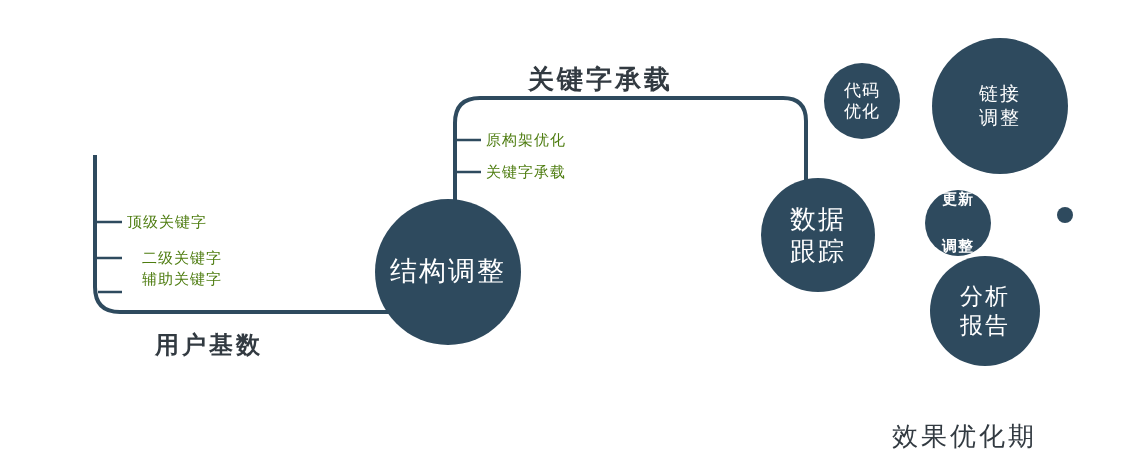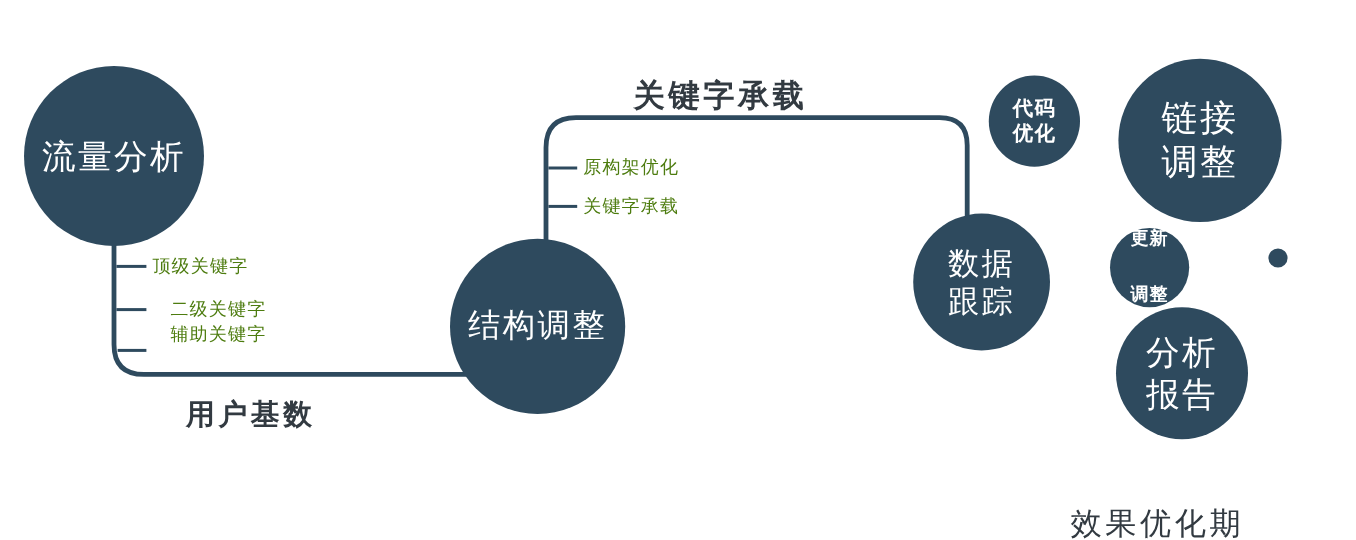--- a/index.html
+++ b/index.html
@@ -43,24 +43,24 @@
     flex-direction: column;
     align-items: center;
     justify-content: center;
     text-align: center;
     letter-spacing: 2px;
     line-height: 1.25;
   }
   .n-traffic  { left: 20px;  top: 55px;  width: 150px; height: 150px; font-size: 28px; }
   .n-structure{ left: 375px; top: 199px; width: 146px; height: 146px; font-size: 27px; text-align: center; }
   .n-tracking { left: 761px; top: 178px; width: 114px; height: 114px; font-size: 26px; }
-  .n-code     { left: 824px; top: 63px;  width: 76px;  height: 76px;  font-size: 17px; letter-spacing: 1px; font-weight: bold; }
-  .n-link     { left: 932px; top: 49px;  width: 136px; height: 136px; font-size: 30px; }
+  .n-code     { left: 824px; top: 63px;  width: 76px;  height: 76px;  font-size: 17px; letter-spacing: 1px; }
+  .n-link     { left: 932px; top: 38px;  width: 136px; height: 136px; font-size: 19px; }
   .n-update   { left: 925px; top: 190px; width: 66px;  height: 66px;  font-size: 15px; font-weight: 700; letter-spacing: 1px; gap: 28px; }
-  .n-report   { left: 930px; top: 256px; width: 110px; height: 110px; font-size: 28px; }
+  .n-report   { left: 930px; top: 256px; width: 110px; height: 110px; font-size: 23px; }
   .dot {
     position: absolute;
     left: 1057px; top: 207px;
     width: 16px; height: 16px;
     border-radius: 50%;
     background: #2e4a5e;
   }
   .blabel {
     position: absolute;
     transform: translateY(-50%);
@@ -102,23 +102,20 @@
   <svg class="wires" width="1130" height="450" viewBox="0 0 1130 450" aria-hidden="true">
     <path class="main" d="M95 155 L95 287 Q95 312 120 312 L410 312"></path>
     <path class="tick" d="M97 222 H122"></path>
     <path class="tick" d="M97 258 H122"></path>
     <path class="tick" d="M98 292 H122"></path>
     <path class="main" d="M455 220 L455 123 Q455 98 480 98 L783 98 Q806 98 806 121 L806 200"></path>
     <path class="tick" d="M457 140 H481"></path>
     <path class="tick" d="M457 172 H481"></path>
   </svg>
 
-  <div class="node n-traffic">
-    <span>流量分析</span>
-  </div>
 
   <div class="node n-structure">
     <span>结构调整</span>
   </div>
 
   <div class="node n-tracking">
     <span>数据</span>
     <span>跟踪</span>
   </div>
 

